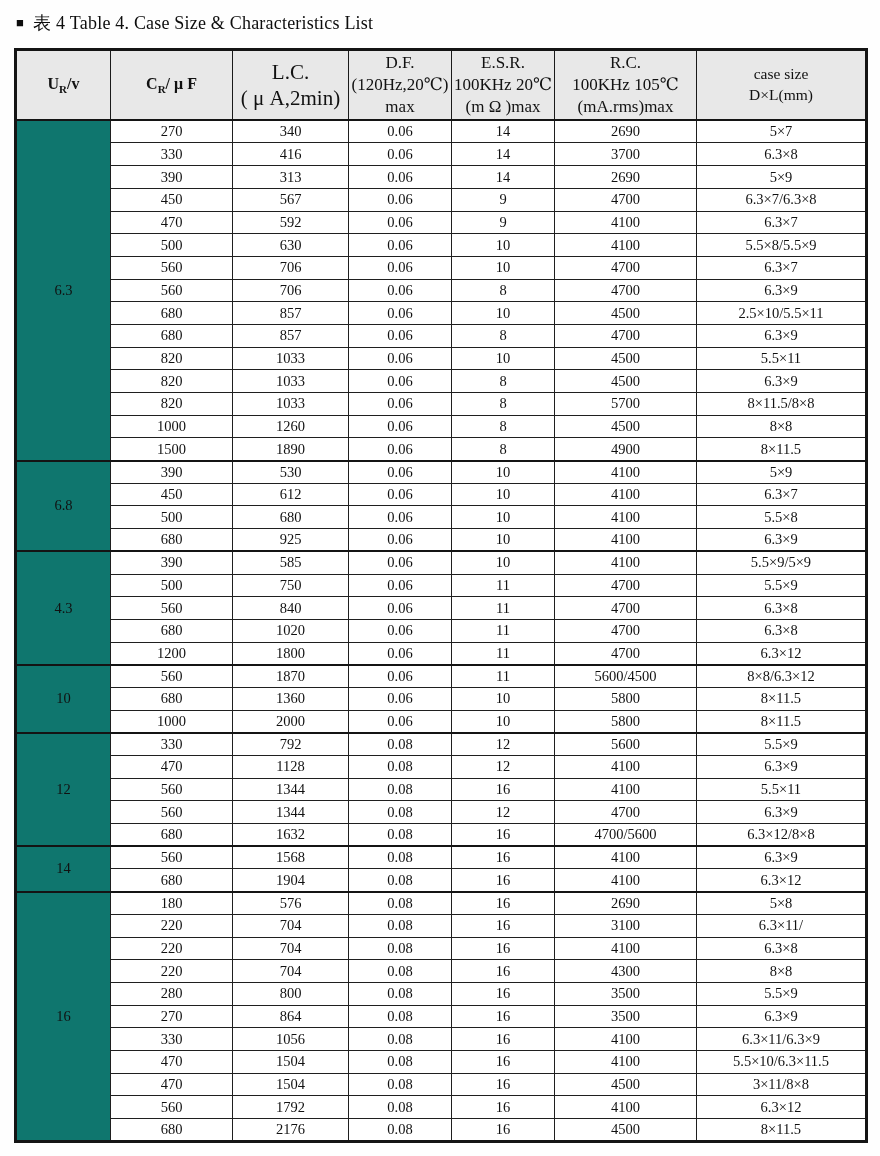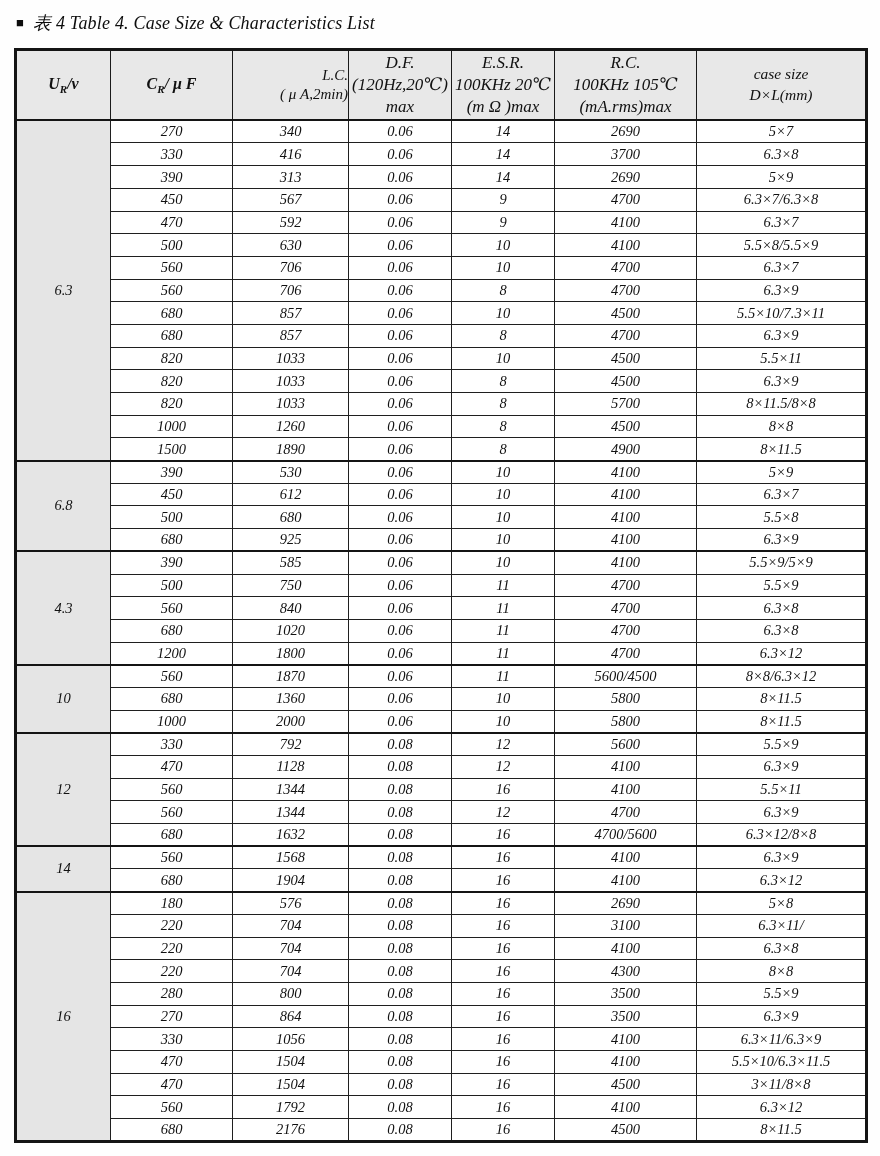--- a/index.html
+++ b/index.html
@@ -3,21 +3,21 @@
 <meta charset="utf-8">
 <style>
   * { margin:0; padding:0; box-sizing:border-box; }
   html,body { width:880px; height:1156px; }
   body {
     background:#ffffff;
     font-family:"Liberation Serif","DejaVu Serif",serif;
     color:#111;
     position:relative;
   }
-  .page { position:absolute; left:0; top:0; width:880px; height:1156px; background:#fefefe;font-style:italic; }
+  .page { position:absolute; left:0; top:0; width:880px; height:1156px; background:#fefefe; }
 
   .title-row {
     position:absolute; left:16px; top:11px;
     font-size:18px; letter-spacing:0.2px; color:#0d0d0d;
     white-space:nowrap;
   }
   .title-row .bullet { font-size:13px; margin-right:9px; vertical-align:2px; }
 
   table.spec {
     position:absolute; left:14px; top:48px;
@@ -41,36 +41,36 @@
     border-bottom:2px solid #141414;
     font-weight:normal;
     text-align:center;
     vertical-align:middle;
     font-size:14px;
     line-height:1.3;
     padding:1px 0;
   }
   th.bold-h { font-size:16px; font-weight:bold; }
   th.bold-h sub { font-size:11px; font-weight:bold; }
-  th .h-main { font-size:15px; line-height:1.25;text-align:right; }
+  th .h-main { font-size:21px; line-height:1.25; }
   th .h-case { font-size:15.5px; line-height:1.35;text-align:center; }
   th .h-sub  { font-size:17px; line-height:1.3; }
 
   tbody tr { height:22.7px; }
   tbody td {
     border:1px solid #1f1f1f;
     text-align:center;
     vertical-align:middle;
     font-size:14.5px;
     padding:0;
     background:#fff;
     white-space:nowrap;
   }
   tbody tr.group-start td { border-top:2px solid #141414; }
-  tbody td.vcell { font-size:14.5px; background:#e5e5e5; }
+  tbody td.vcell { font-size:14.5px; background:#0f766e; }
 </style>
 </head>
 <body>
 
 <div class="page">
 
   <div class="title-row">
     <span class="bullet">■</span><span>表 4 Table 4. Case Size &amp; Characteristics List</span>
   </div>
 
@@ -178,21 +178,21 @@
           <td>8</td>
           <td>4700</td>
           <td>6.3×9</td>
         </tr>
         <tr>
           <td>680</td>
           <td>857</td>
           <td>0.06</td>
           <td>10</td>
           <td>4500</td>
-          <td>5.5×10/7.3×11</td>
+          <td>2.5×10/5.5×11</td>
         </tr>
         <tr>
           <td>680</td>
           <td>857</td>
           <td>0.06</td>
           <td>8</td>
           <td>4700</td>
           <td>6.3×9</td>
         </tr>
         <tr>

